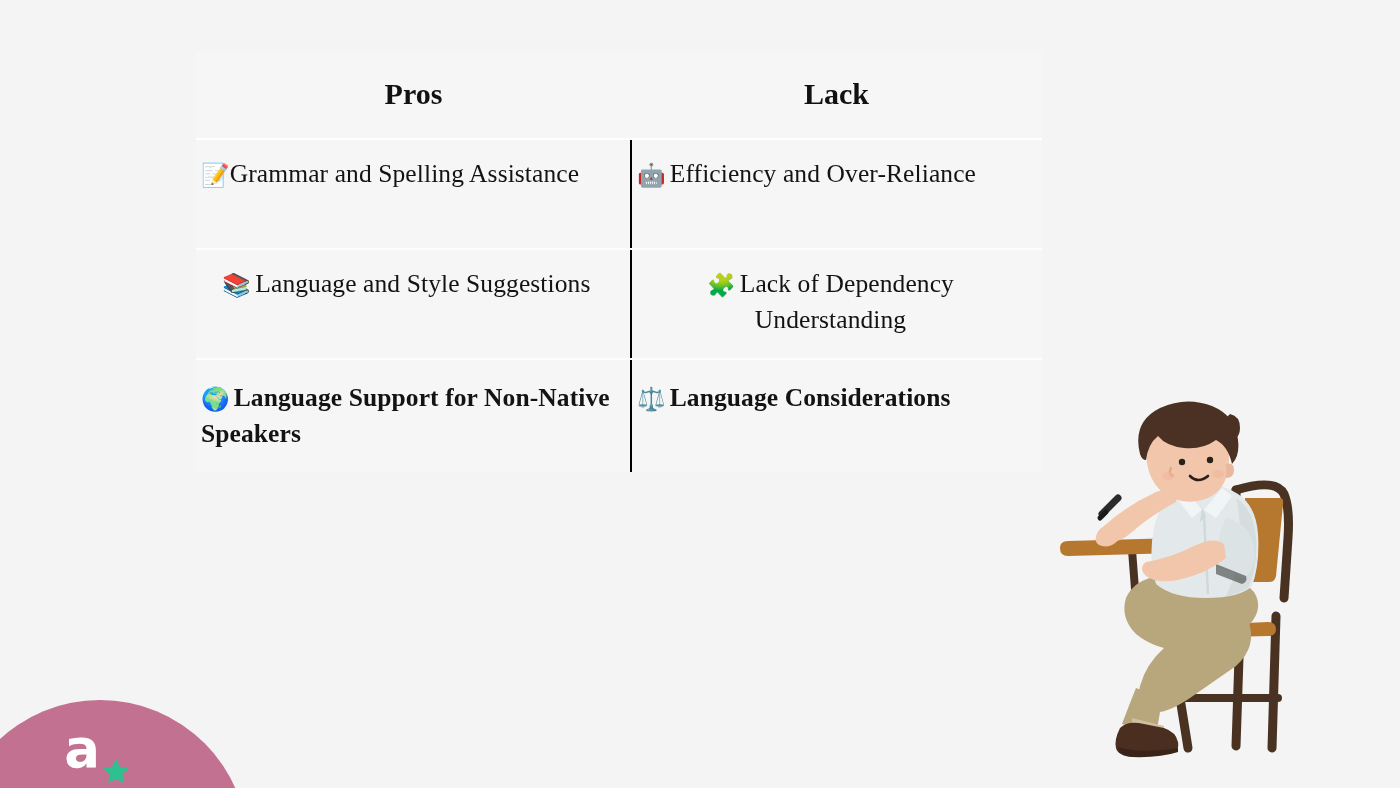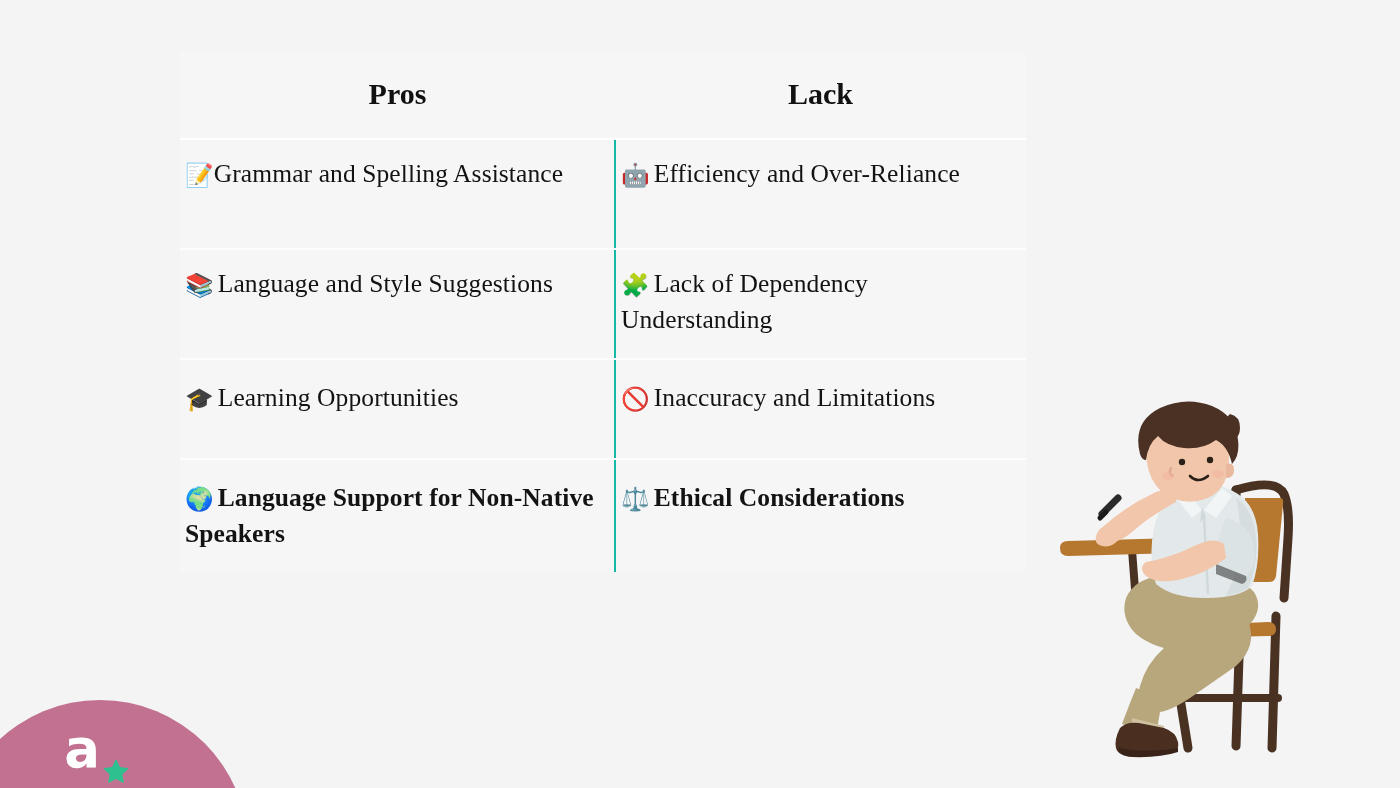--- a/index.html
+++ b/index.html
@@ -18,21 +18,21 @@
   #stage {
     position: relative;
     width: 1400px;
     height: 788px;
     background: #f4f4f4;
   }
 
   
   .table-wrap {
     position: absolute;
-    left: 180px;
+    left: 196px;
     top: 52px;
     width: 846px;
   }
 
   table.compare {
     width: 846px;
     border-collapse: collapse;
     table-layout: fixed;
   }
 
@@ -52,29 +52,29 @@
   }
 
   table.compare td {
     vertical-align: top;
     font-size: 25.5px;
     line-height: 1.42;
     color: #131313;
     padding: 16px 18px 16px 5px;
     background: #f6f6f6;
     border-bottom: 2px solid #fdfdfd;
-    border-right: 2px solid #14b8a6;
+    border-right: 2px solid #000000;
     letter-spacing: 0.1px;
   }
   table.compare td.last-col { border-right: none; }
   table.compare tr:last-child td { border-bottom: none; font-weight: bold; }
 
   
   tr.r0 td { height: 76px; }
-  tr.r1 td { height: 76px; }
+  tr.r1 td { height: 76px; text-align: center; }
   tr.r2 td { height: 38px; padding-top: 18px; padding-bottom: 18px; }
   tr.r3 td { height: 56px; padding-top: 20px; padding-bottom: 22px; }
   tr.r4 td { height: 76px; padding-top: 20px; }
 
   .emoji {
     font-family: "DejaVu Sans", sans-serif;
     font-size: 23px;
     line-height: 1;
     display: inline-block;
     vertical-align: -1px;
@@ -148,28 +148,24 @@
           <td><span class="emoji">📝</span><span>Grammar and Spelling Assistance</span></td>
           <td class="last-col"><span class="emoji emoji-sp">🤖</span><span>Efficiency and Over-Reliance</span></td>
         </tr>
 
         <tr class="r1">
           <td><span class="emoji emoji-sp">📚</span><span>Language and Style Suggestions</span></td>
           <td class="last-col"><span class="emoji emoji-sp">🧩</span><span>Lack of Dependency Understanding</span></td>
         </tr>
 
 
-        <tr class="r3">
-          <td><span class="emoji emoji-sp">🎓</span><span>Learning Opportunities</span></td>
-          <td class="last-col"><span class="emoji emoji-sp">🚫</span><span>Inaccuracy and Limitations</span></td>
-        </tr>
 
         <tr class="r4">
           <td><span class="emoji emoji-sp">🌍</span><span>Language Support for Non-Native Speakers</span></td>
-          <td class="last-col"><span class="emoji emoji-sp">⚖️</span><span>Ethical Considerations</span></td>
+          <td class="last-col"><span class="emoji emoji-sp">⚖️</span><span>Language Considerations</span></td>
         </tr>
 
       </tbody>
     </table>
   </div>
 
   <div class="logo">
     <div class="logo-text">
       <span>a</span>
       <span class="logo-star">

